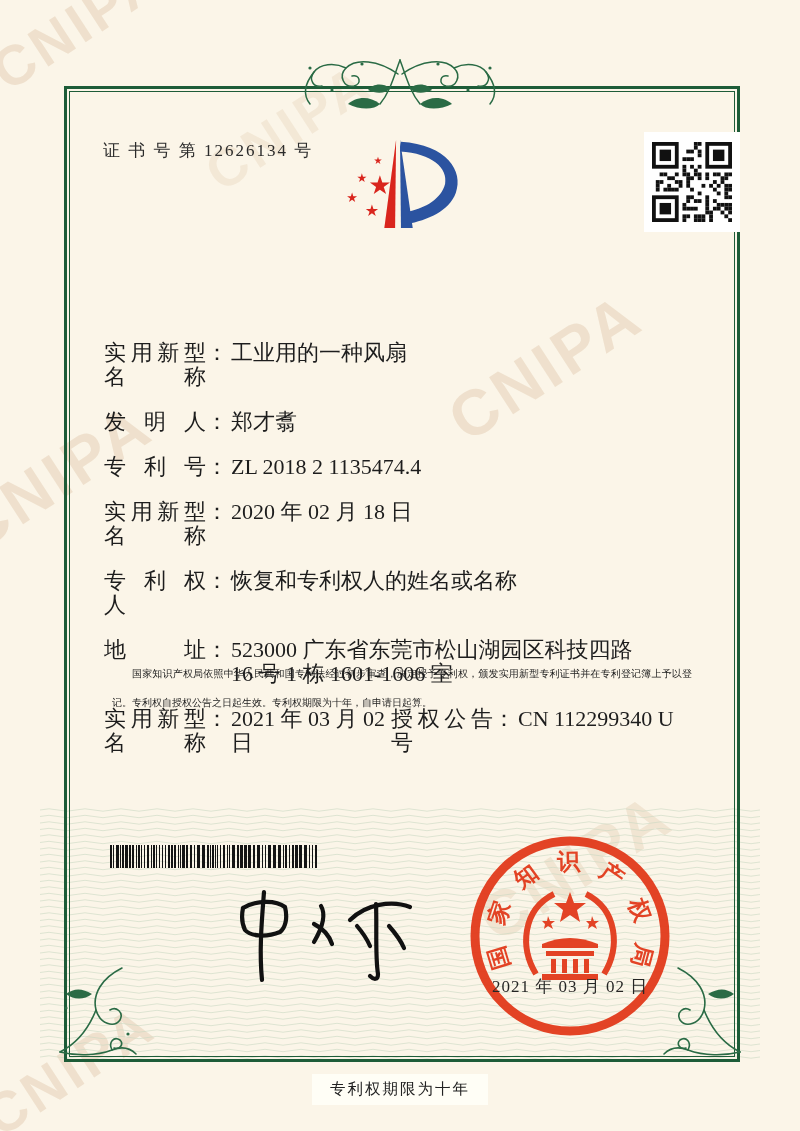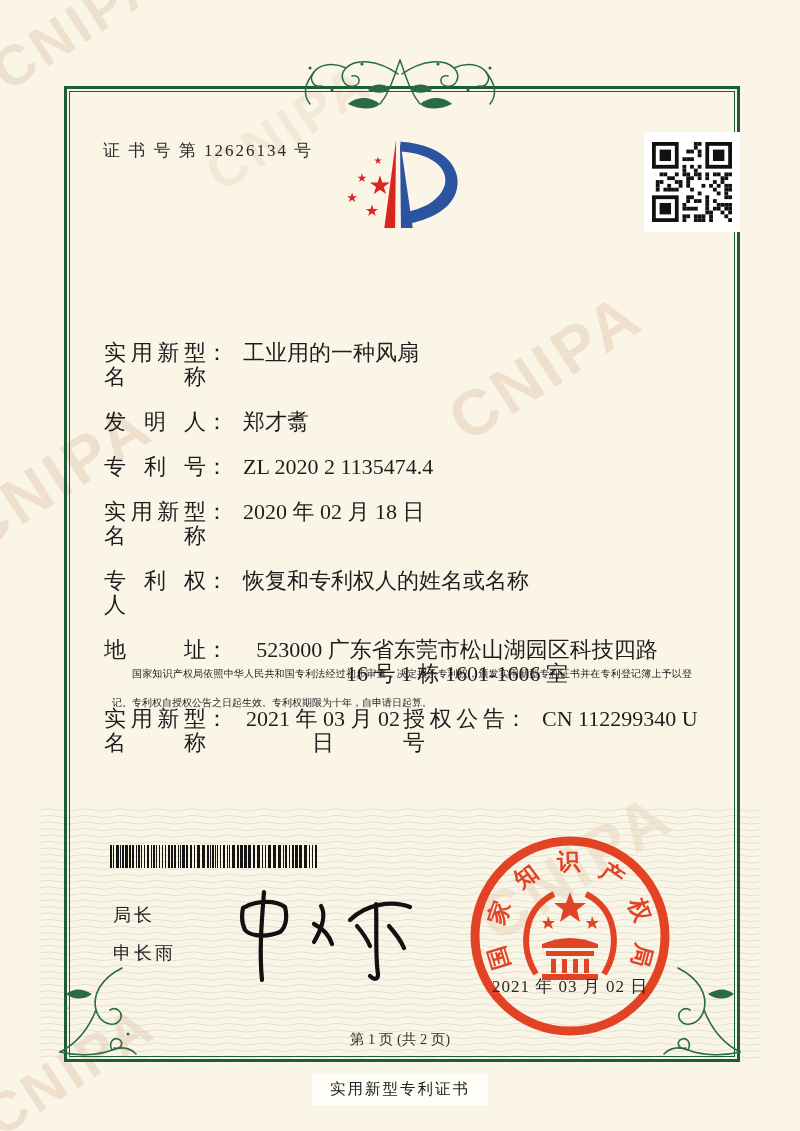--- a/index.html
+++ b/index.html
@@ -30,21 +30,21 @@
   .logo .star{position:absolute;color:var(--logo_red);line-height:1;transform:translate(-50%,-50%);}
   .qr-patch{position:absolute;left:644px;top:132px;width:96px;height:100px;background:#ffffff;z-index:3;}
   .qr-patch svg{position:absolute;left:8px;top:10px;}
   .title{position:absolute;left:0;top:240px;width:100%;text-align:center;font-size:40px;font-weight:bold;
          letter-spacing:10px;text-indent:10px;color:#131313;z-index:3;}
   
   .fields{position:absolute;left:104px;top:341px;width:600px;font-size:22px;z-index:3;}
   .frow{display:flex;margin-bottom:21px;line-height:24px;}
   .flabel{width:102px;flex:none;text-align:justify;text-align-last:justify;}
   .fcolon{flex:none;width:17px;}
-  .fvalue{margin-left:20px;text-align:center;}
+  .fvalue{margin-left:8px;}
   .fvalue.addr{max-width:428px;}
   .grant-val{width:160px;}
   
   .body-text{position:absolute;left:112px;top:660px;width:580px;font-size:10px;line-height:28.5px;
              text-align:justify;z-index:3;}
   .body-text p{margin:0;text-indent:2em;}
   
   .barcode{position:absolute;left:110px;top:845px;width:212px;height:23px;display:flex;align-items:stretch;z-index:3;}
   .barcode i{background:#141414;height:100%;display:block;}
   .sig-labels{position:absolute;left:113px;top:903px;font-family:"Liberation Sans","DejaVu Sans",sans-serif;
@@ -295,21 +295,21 @@
       <span class="fvalue">工业用的一种风扇</span>
     </div>
     <div class="frow">
       <span class="flabel">发 明 人</span>
         <span class="fcolon">：</span>
       <span class="fvalue">郑才翥</span>
     </div>
     <div class="frow">
       <span class="flabel">专 利 号</span>
         <span class="fcolon">：</span>
-      <span class="fvalue">ZL 2020 2 1135474.4</span>
+      <span class="fvalue">ZL 2018 2 1135474.4</span>
     </div>
     <div class="frow">
       <span class="flabel">实用新型名称</span>
         <span class="fcolon">：</span>
       <span class="fvalue">2020 年 02 月 18 日</span>
     </div>
     <div class="frow">
       <span class="flabel">专 利 权 人</span>
         <span class="fcolon">：</span>
       <span class="fvalue">恢复和专利权人的姓名或名称</span>
@@ -390,24 +390,20 @@
       <i style="width: 1px; margin-right: 2px;"></i>
       <i style="width: 2px; margin-right: 1px;"></i>
       <i style="width: 3px; margin-right: 1px;"></i>
       <i style="width: 3px; margin-right: 2px;"></i>
       <i style="width: 3px; margin-right: 2px;"></i>
       <i style="width: 1px; margin-right: 2px;"></i>
       <i style="width: 1px; margin-right: 2px;"></i>
       <i style="width: 2px; margin-right: 2px;"></i>
     </div>
 
-  <div class="sig-labels">
-    <div>局长</div>
-    <div>申长雨</div>
-  </div>
 
   <svg class="signature" width="205" height="112" viewBox="0 0 205 112">
     <g stroke="#111" fill="none" stroke-width="4.2" stroke-linecap="round" stroke-linejoin="round">
       <path d="M38 16 C36 42 33 74 36 104"></path>
       <path d="M17 32 C30 24 50 24 59 31 C62 43 59 52 54 56 C42 61 25 61 19 54 C15 46 16 37 17 32"></path>
       <path d="M95 30 C101 40 95 54 88 66"></path>
       <path d="M88 48 C96 52 103 59 106 68"></path>
       <path d="M124 44 C140 28 166 24 184 31"></path>
       <path d="M150 28 C151 52 149 80 152 98 C152 104 148 104 144 100"></path>
       <path d="M131 50 C137 57 141 63 144 70"></path>
@@ -436,17 +432,16 @@
         <text transform="translate(45.65452966274157,79.35277755708378) rotate(-71.66666666666666)" text-anchor="middle" dominant-baseline="middle">家</text>
         <text transform="translate(71.34129969691699,43.99797168674404) rotate(-36.33333333333333)" text-anchor="middle" dominant-baseline="middle">知</text>
         <text transform="translate(112.74342673651559,30.010965948739823) rotate(-1)" text-anchor="middle" dominant-baseline="middle">识</text>
         <text transform="translate(154.60847217960105,42.544537784669714) rotate(34.33333333333334)" text-anchor="middle" dominant-baseline="middle">产</text>
         <text transform="translate(181.51345945839444,76.98135111642256) rotate(69.66666666666669)" text-anchor="middle" dominant-baseline="middle">权</text>
         <text transform="translate(183.54665949281292,120.63497124738149) rotate(105)" text-anchor="middle" dominant-baseline="middle">局</text>
       </g>
     <text class="seal-date" x="114" y="158" text-anchor="middle">2021 年 03 月 02 日</text>
   </svg>
 
-  <div class="page-info">第 1 页 (共 2 页)</div>
-
-  <div class="footer-note">实用新型专利证书</div>
+
+  <div class="footer-note">专利权期限为十年</div>
 
 </div>
 
 </body></html>

